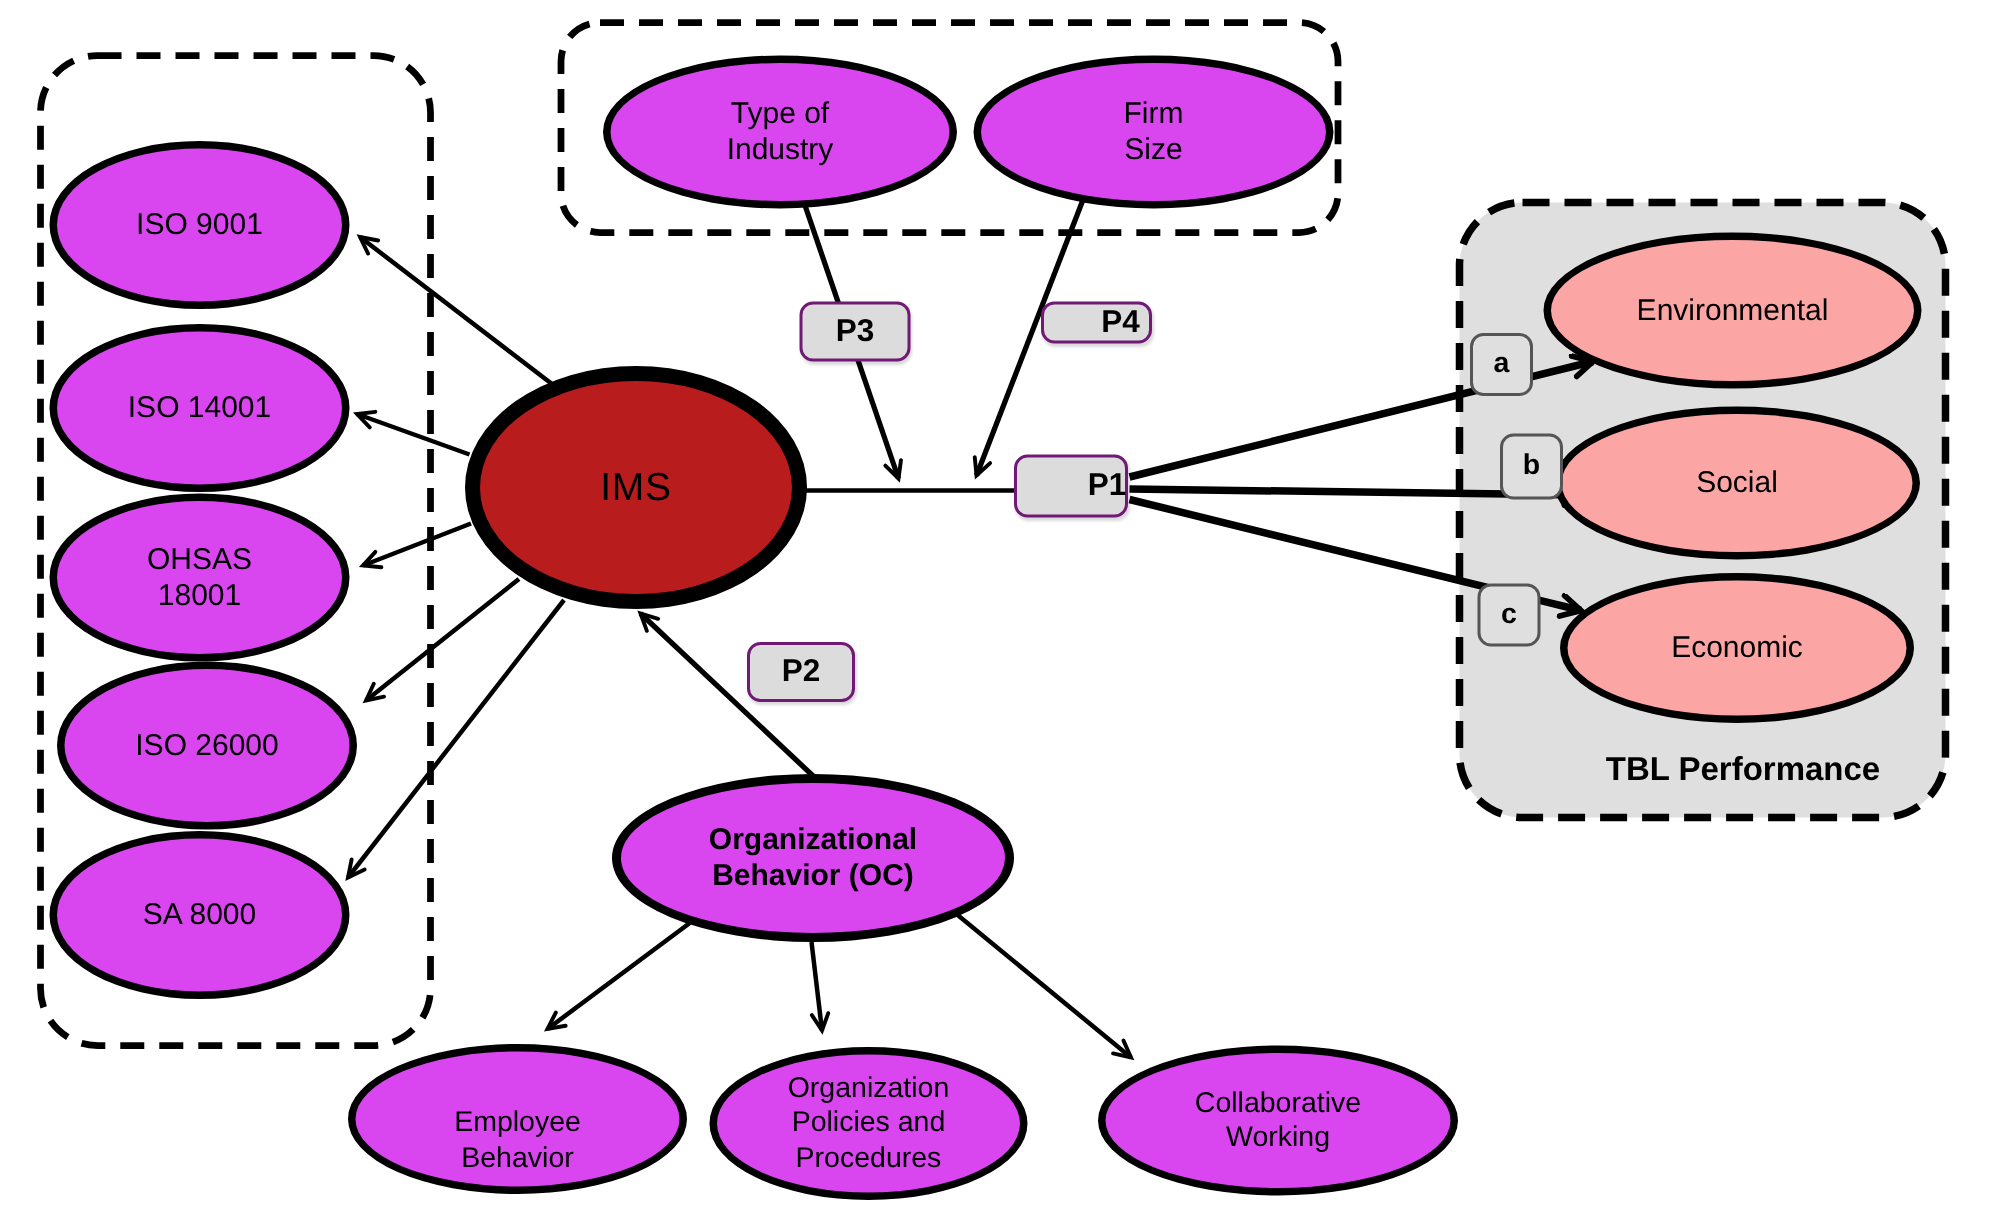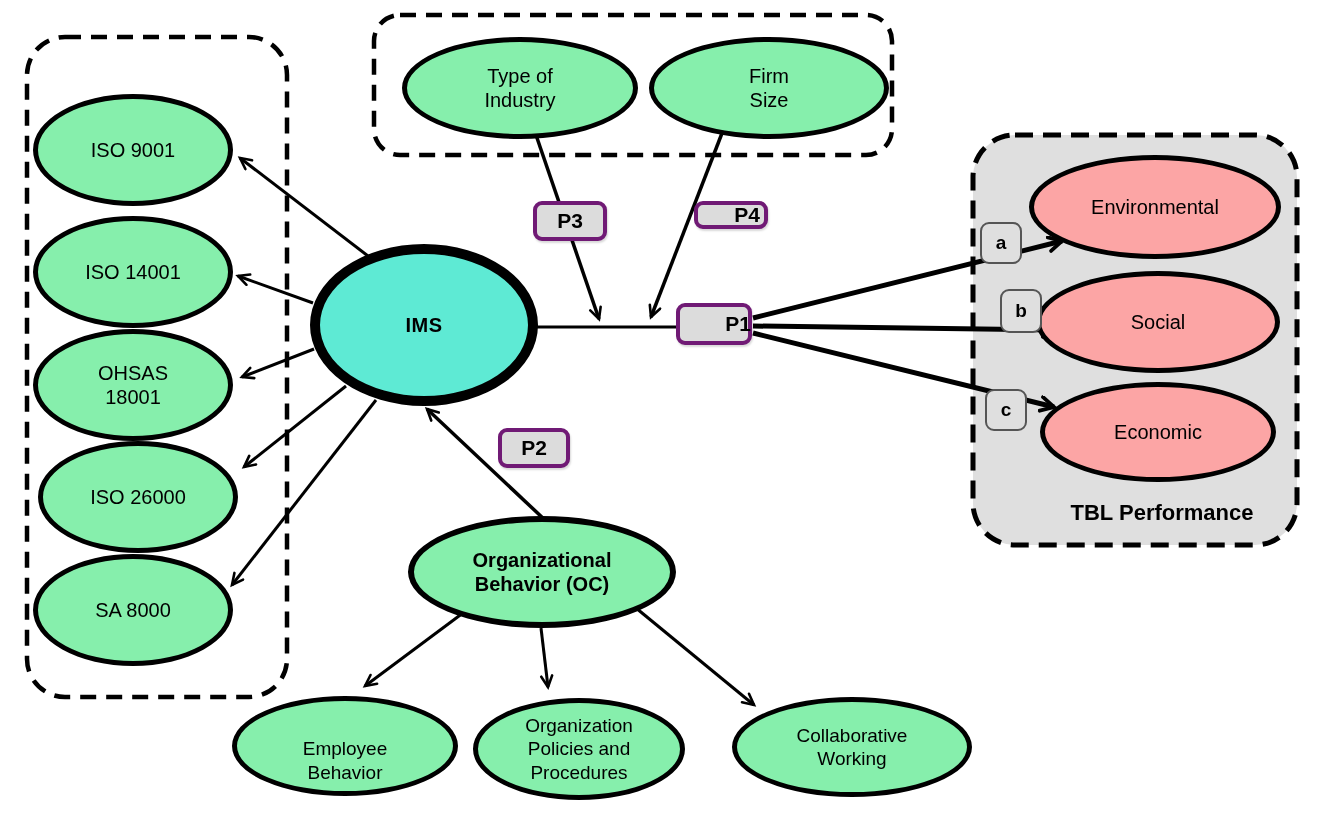--- a/index.html
+++ b/index.html
@@ -4,34 +4,34 @@
 <style>
   html,body{margin:0;padding:0;background:#ffffff;}
   #stage{
     position:relative;width:1332px;height:818px;background:#ffffff;overflow:hidden;
     font-family:"Liberation Sans", sans-serif;color:#000;
   }
   #wires{position:absolute;left:0;top:0;z-index:0;}
   .ellipse{
     position:absolute;z-index:2;box-sizing:border-box;
     border:5px solid #000;border-radius:50%;
-    background:#86efac;display:flex;align-items:center;justify-content:center;
+    background:#d946ef;display:flex;align-items:center;justify-content:center;
     text-align:center;font-size:20px;line-height:1.22;
   }
   .ellipse .lbl{display:block;}
   .gray-node{background:#fca5a5;}
   .ims{
-    border-width:10px;background:#5eead4;font-weight:bold;font-size:20px;
+    border-width:10px;background:#b91c1c;font-weight:normal;font-size:26px;
     letter-spacing:.5px;
   }
   .bold-node{font-weight:bold;}
   .small-node{font-size:19px;}
   .plabel{
     position:absolute;z-index:3;box-sizing:border-box;
-    background:#dcdcdc;border:4px solid #701a75;border-radius:9px;
+    background:#dcdcdc;border:2px solid #701a75;border-radius:9px;
     display:flex;align-items:center;justify-content:center;
     font-weight:bold;font-size:21px;
     box-shadow:1px 2px 2px rgba(0,0,0,0.15);
   }
   .abclabel{
     position:absolute;z-index:3;box-sizing:border-box;
     background:#dfdfdf;border:2px solid #555;border-radius:9px;
     display:flex;align-items:center;justify-content:center;
     font-weight:bold;font-size:19px;
   }

